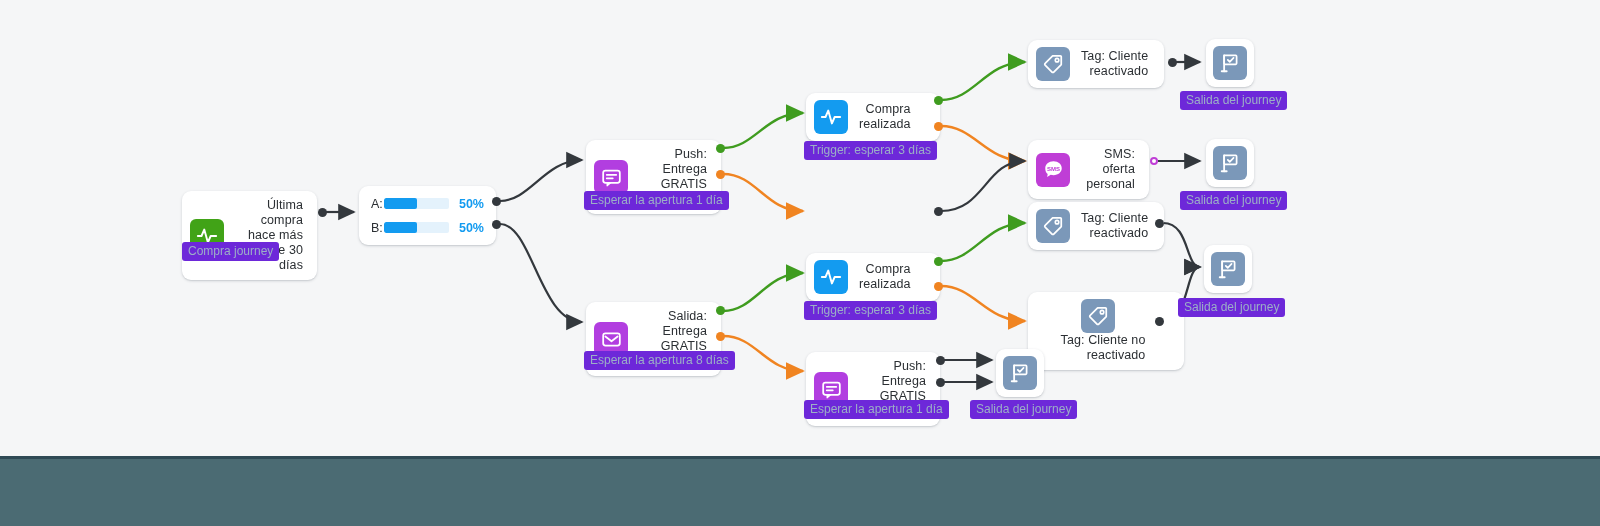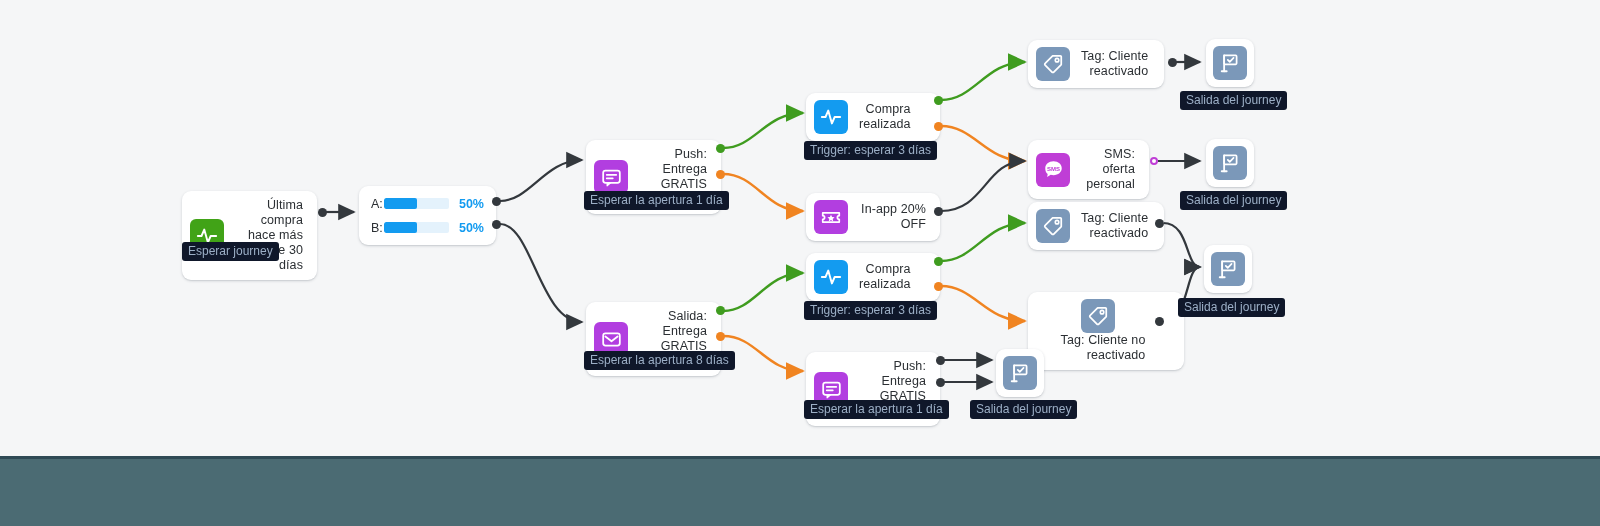--- a/index.html
+++ b/index.html
@@ -80,21 +80,21 @@
   .split-bar i{
     position:absolute;left:0;top:0;bottom:0;display:block;
     background:#139bf0;border-radius:2px;
   }
   .split-pct{font-size:12.5px;color:#139bf0;font-weight:bold;}
 
   
   .nlabel{
     position:absolute;z-index:3;
     font-size:12px;line-height:15px;color:#9cafc6;
-    background:#0f172a;border-radius:3px;
+    background:#6d28d9;border-radius:3px;
     padding:2px 6px;white-space:nowrap;
   }
 
   
   .port{
     position:absolute;width:9px;height:9px;border-radius:50%;
     z-index:4;box-sizing:border-box;
   }
   .port.dark{background:#33383d;}
   .port.green{background:#3f9c1f;}
@@ -160,21 +160,21 @@
     <div class="node trigger-green" style="left:182px;top:191px;width:135px;">
       <span class="ico">
         <svg width="22" height="22" viewBox="0 0 24 24">
             <path d="M2 12 h4 l3 -7 l4 14 l3 -7 h6" fill="none" stroke="#ffffff" stroke-width="2.1" stroke-linecap="round" stroke-linejoin="round"></path>
           </svg>
       </span>
       <span class="txt">Última compra
 hace más de 30
 días</span>
     </div>
-    <div class="nlabel" style="left:182px;top:242px;">Esperar journey</div>
+    <div class="nlabel" style="left:182px;top:242px;">Compra journey</div>
     <div class="port dark" style="left:318px;top:208px;"></div>
 
     <div class="node split" style="left:359px;top:186px;width:137px;">
       <div class="split-row">
         <span class="split-key">A:</span>
         <span class="split-bar">
             <i style="width:50%"></i>
           </span>
         <span class="split-pct">50%</span>
       </div>
@@ -224,29 +224,20 @@
             <path d="M2 12 h4 l3 -7 l4 14 l3 -7 h6" fill="none" stroke="#ffffff" stroke-width="2.1" stroke-linecap="round" stroke-linejoin="round"></path>
           </svg>
       </span>
       <span class="txt">Compra
 realizada</span>
     </div>
     <div class="nlabel" style="left:804px;top:141px;">Trigger: esperar 3 días</div>
     <div class="port green" style="left:934px;top:96px;"></div>
     <div class="port orange" style="left:934px;top:122px;"></div>
 
-    <div class="node inapp" style="left:806px;top:193px;width:134px;">
-      <span class="ico">
-        <svg width="22" height="22" viewBox="0 0 24 24">
-          <path d="M3 7.5 h18 v3 a2 2 0 0 0 0 4 v3 H3 v-3 a2 2 0 0 0 0 -4 z" fill="none" stroke="#fff" stroke-width="1.9" stroke-linejoin="round"></path>
-          <path d="M12 9.6 l1.2 2.5 l2.7 .3 l-2 1.8 l.6 2.6 l-2.5 -1.4 l-2.5 1.4 l.6 -2.6 l-2 -1.8 l2.7 -.3 z" fill="#fff"></path>
-        </svg>
-      </span>
-      <span class="txt">In-app 20% OFF</span>
-    </div>
     <div class="port dark" style="left:934px;top:207px;"></div>
 
     <div class="node trigger-blue" style="left:806px;top:253px;width:134px;">
       <span class="ico">
         <svg width="22" height="22" viewBox="0 0 24 24">
             <path d="M2 12 h4 l3 -7 l4 14 l3 -7 h6" fill="none" stroke="#ffffff" stroke-width="2.1" stroke-linecap="round" stroke-linejoin="round"></path>
           </svg>
       </span>
       <span class="txt">Compra
 realizada</span>

